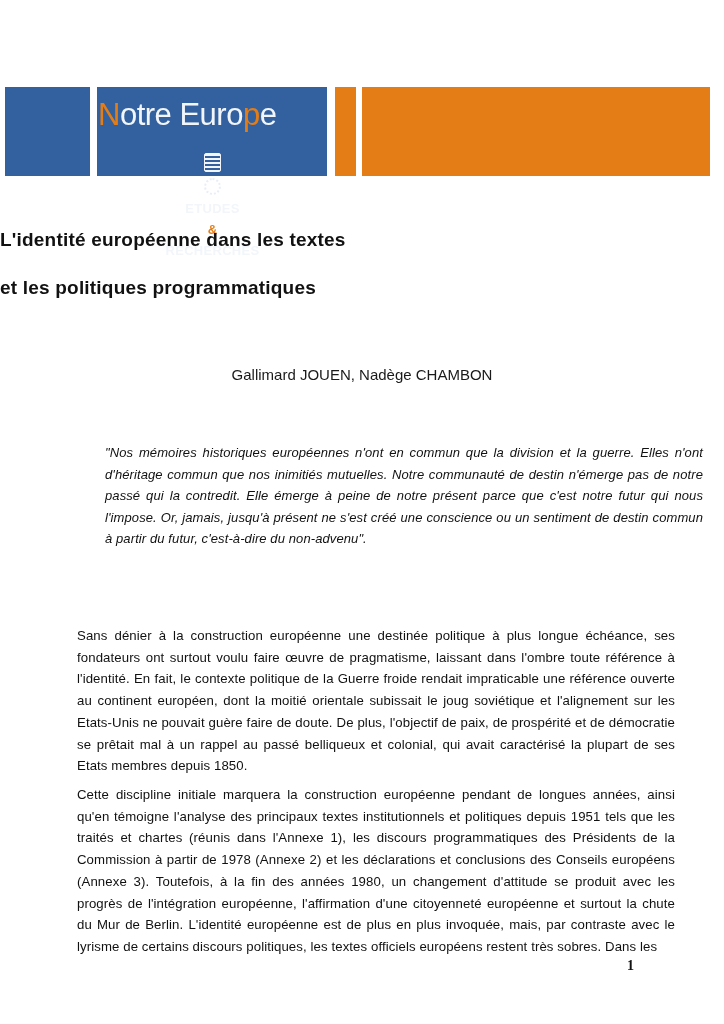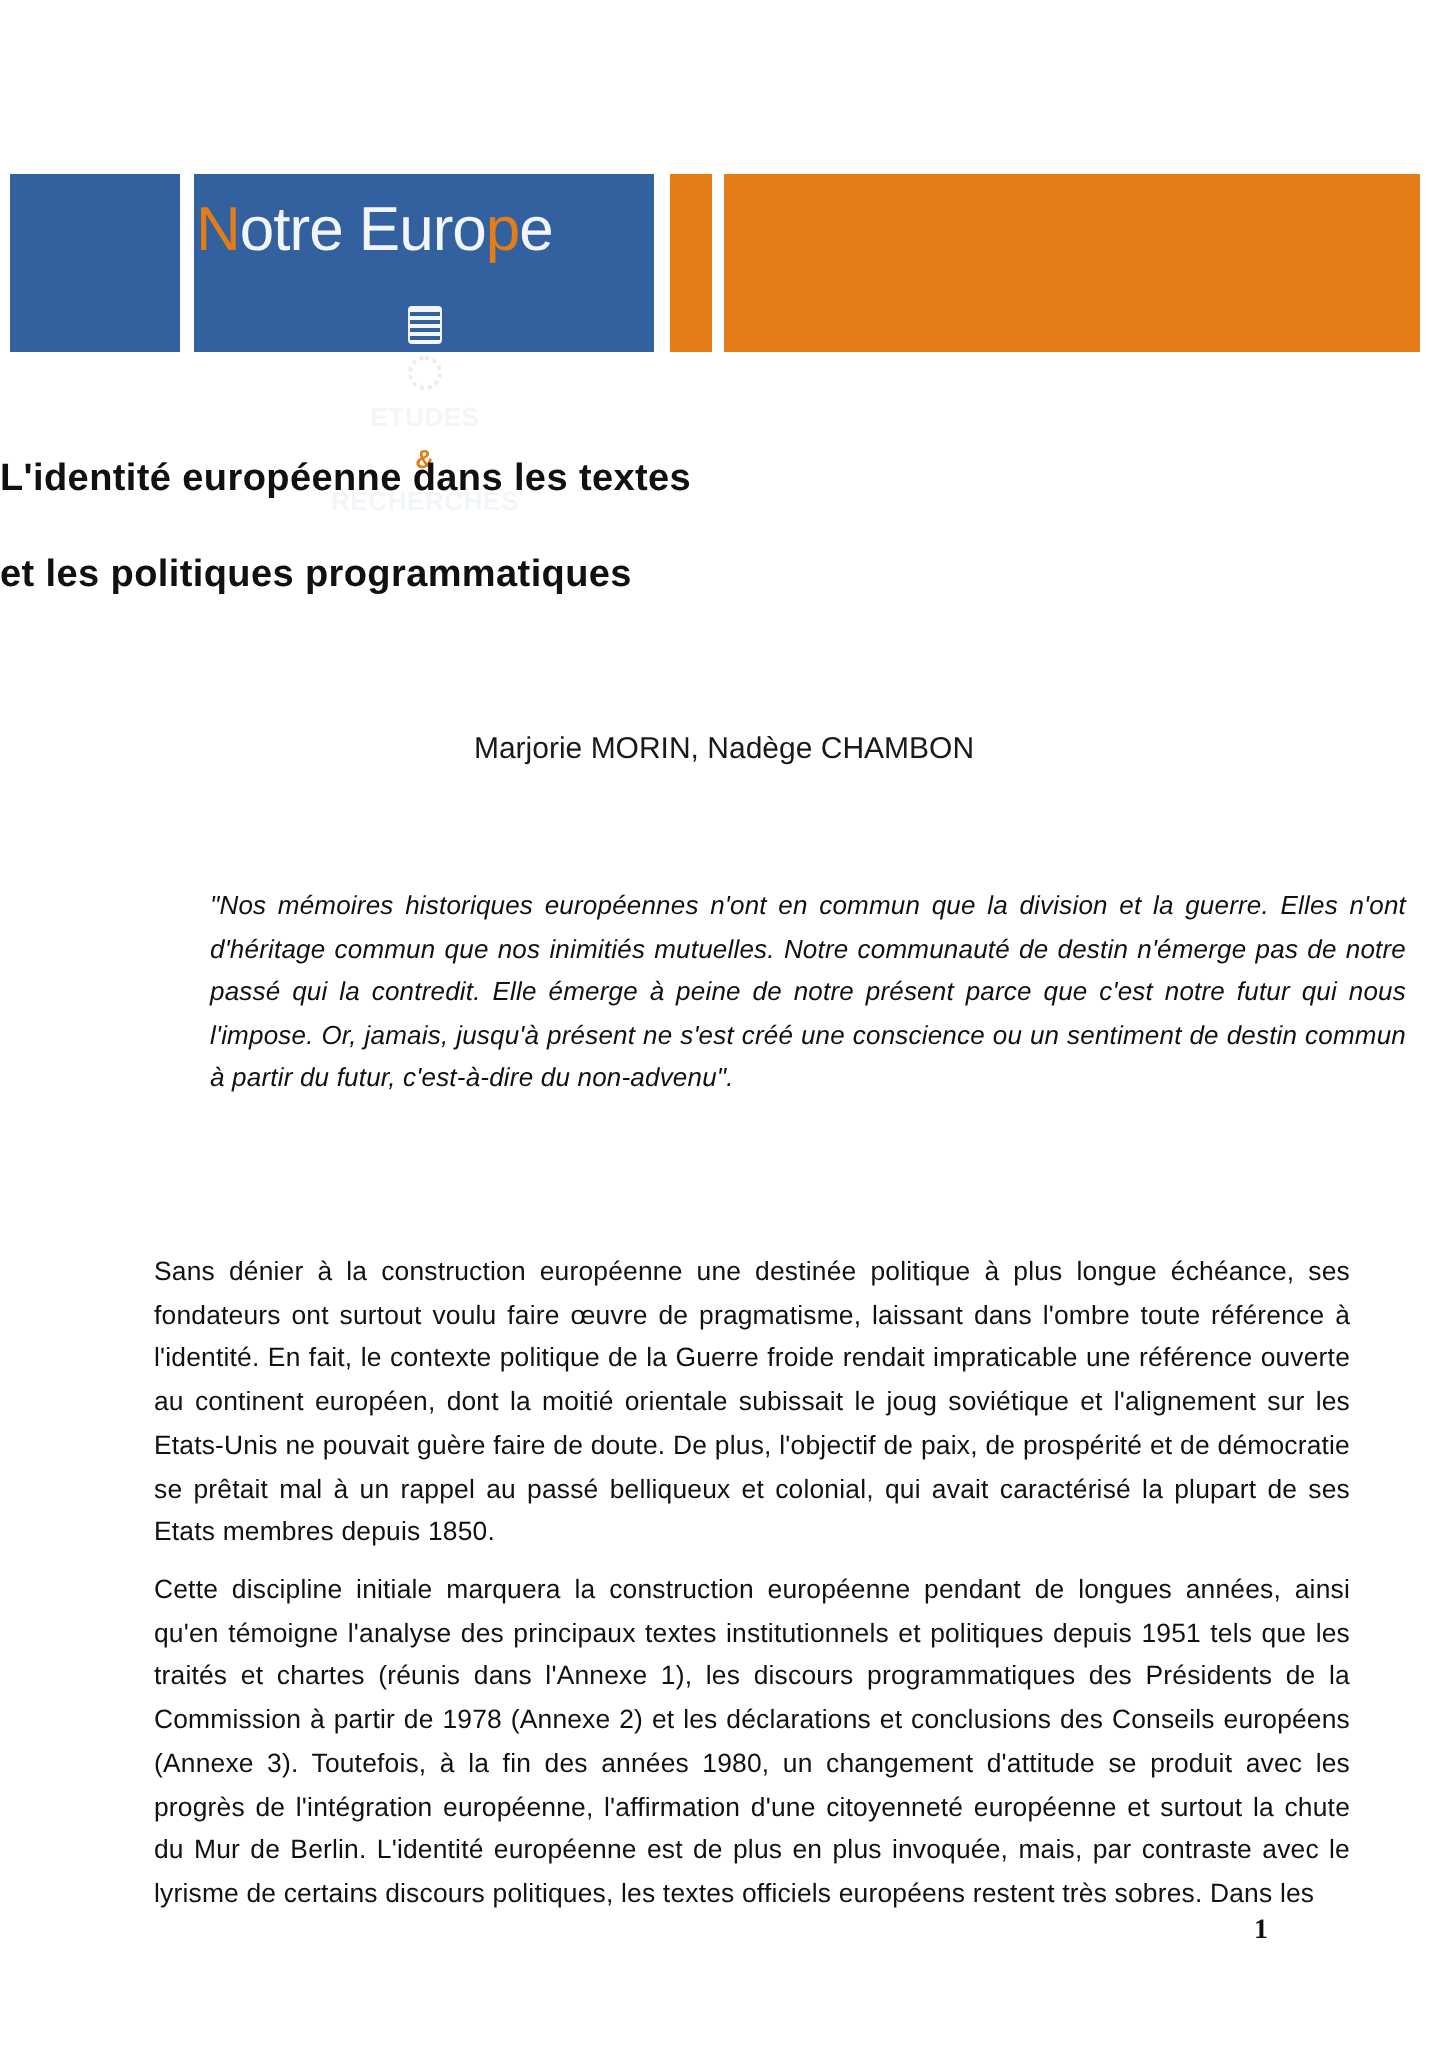--- a/index.html
+++ b/index.html
@@ -142,21 +142,21 @@
 
     <div class="strip"></div>
     <div class="bar"></div>
   </header>
 
   <h1 class="title">
     <div class="line">L'identité européenne dans les textes</div>
     <div class="line">et les politiques programmatiques</div>
   </h1>
 
-  <div class="authors">Marjorie MORIN, Nadège CHAMBON</div>
+  <div class="authors">Gallimard JOUEN, Nadège CHAMBON</div>
 
   <blockquote class="quote">"Nos mémoires historiques européennes n'ont en commun que la division et la guerre. Elles n'ont d'héritage commun que nos inimitiés mutuelles. Notre communauté de destin n'émerge pas de notre passé qui la contredit. Elle émerge à peine de notre présent parce que c'est notre futur qui nous l'impose. Or, jamais, jusqu'à présent ne s'est créé une conscience ou un sentiment de destin commun à partir du futur, c'est-à-dire du non-advenu".</blockquote>
 
 
   <p class="body-para para-1">Sans dénier à la construction européenne une destinée politique à plus longue échéance, ses fondateurs ont surtout voulu faire œuvre de pragmatisme, laissant dans l'ombre toute référence à l'identité. En fait, le contexte politique de la Guerre froide rendait impraticable une référence ouverte au continent européen, dont la moitié orientale subissait le joug soviétique et l'alignement sur les Etats-Unis ne pouvait guère faire de doute. De plus, l'objectif de paix, de prospérité et de démocratie se prêtait mal à un rappel au passé belliqueux et colonial, qui avait caractérisé la plupart de ses Etats membres depuis 1850.</p>
   <p class="body-para para-2">Cette discipline initiale marquera la construction européenne pendant de longues années, ainsi qu'en témoigne l'analyse des principaux textes institutionnels et politiques depuis 1951 tels que les traités et chartes (réunis dans l'Annexe 1), les discours programmatiques des Présidents de la Commission à partir de 1978 (Annexe 2) et les déclarations et conclusions des Conseils européens (Annexe 3). Toutefois, à la fin des années 1980, un changement d'attitude se produit avec les progrès de l'intégration européenne, l'affirmation d'une citoyenneté européenne et surtout la chute du Mur de Berlin. L'identité européenne est de plus en plus invoquée, mais, par contraste avec le lyrisme de certains discours politiques, les textes officiels européens restent très sobres. Dans les</p>
 
   <div class="page-number">1</div>
 
 </div>

